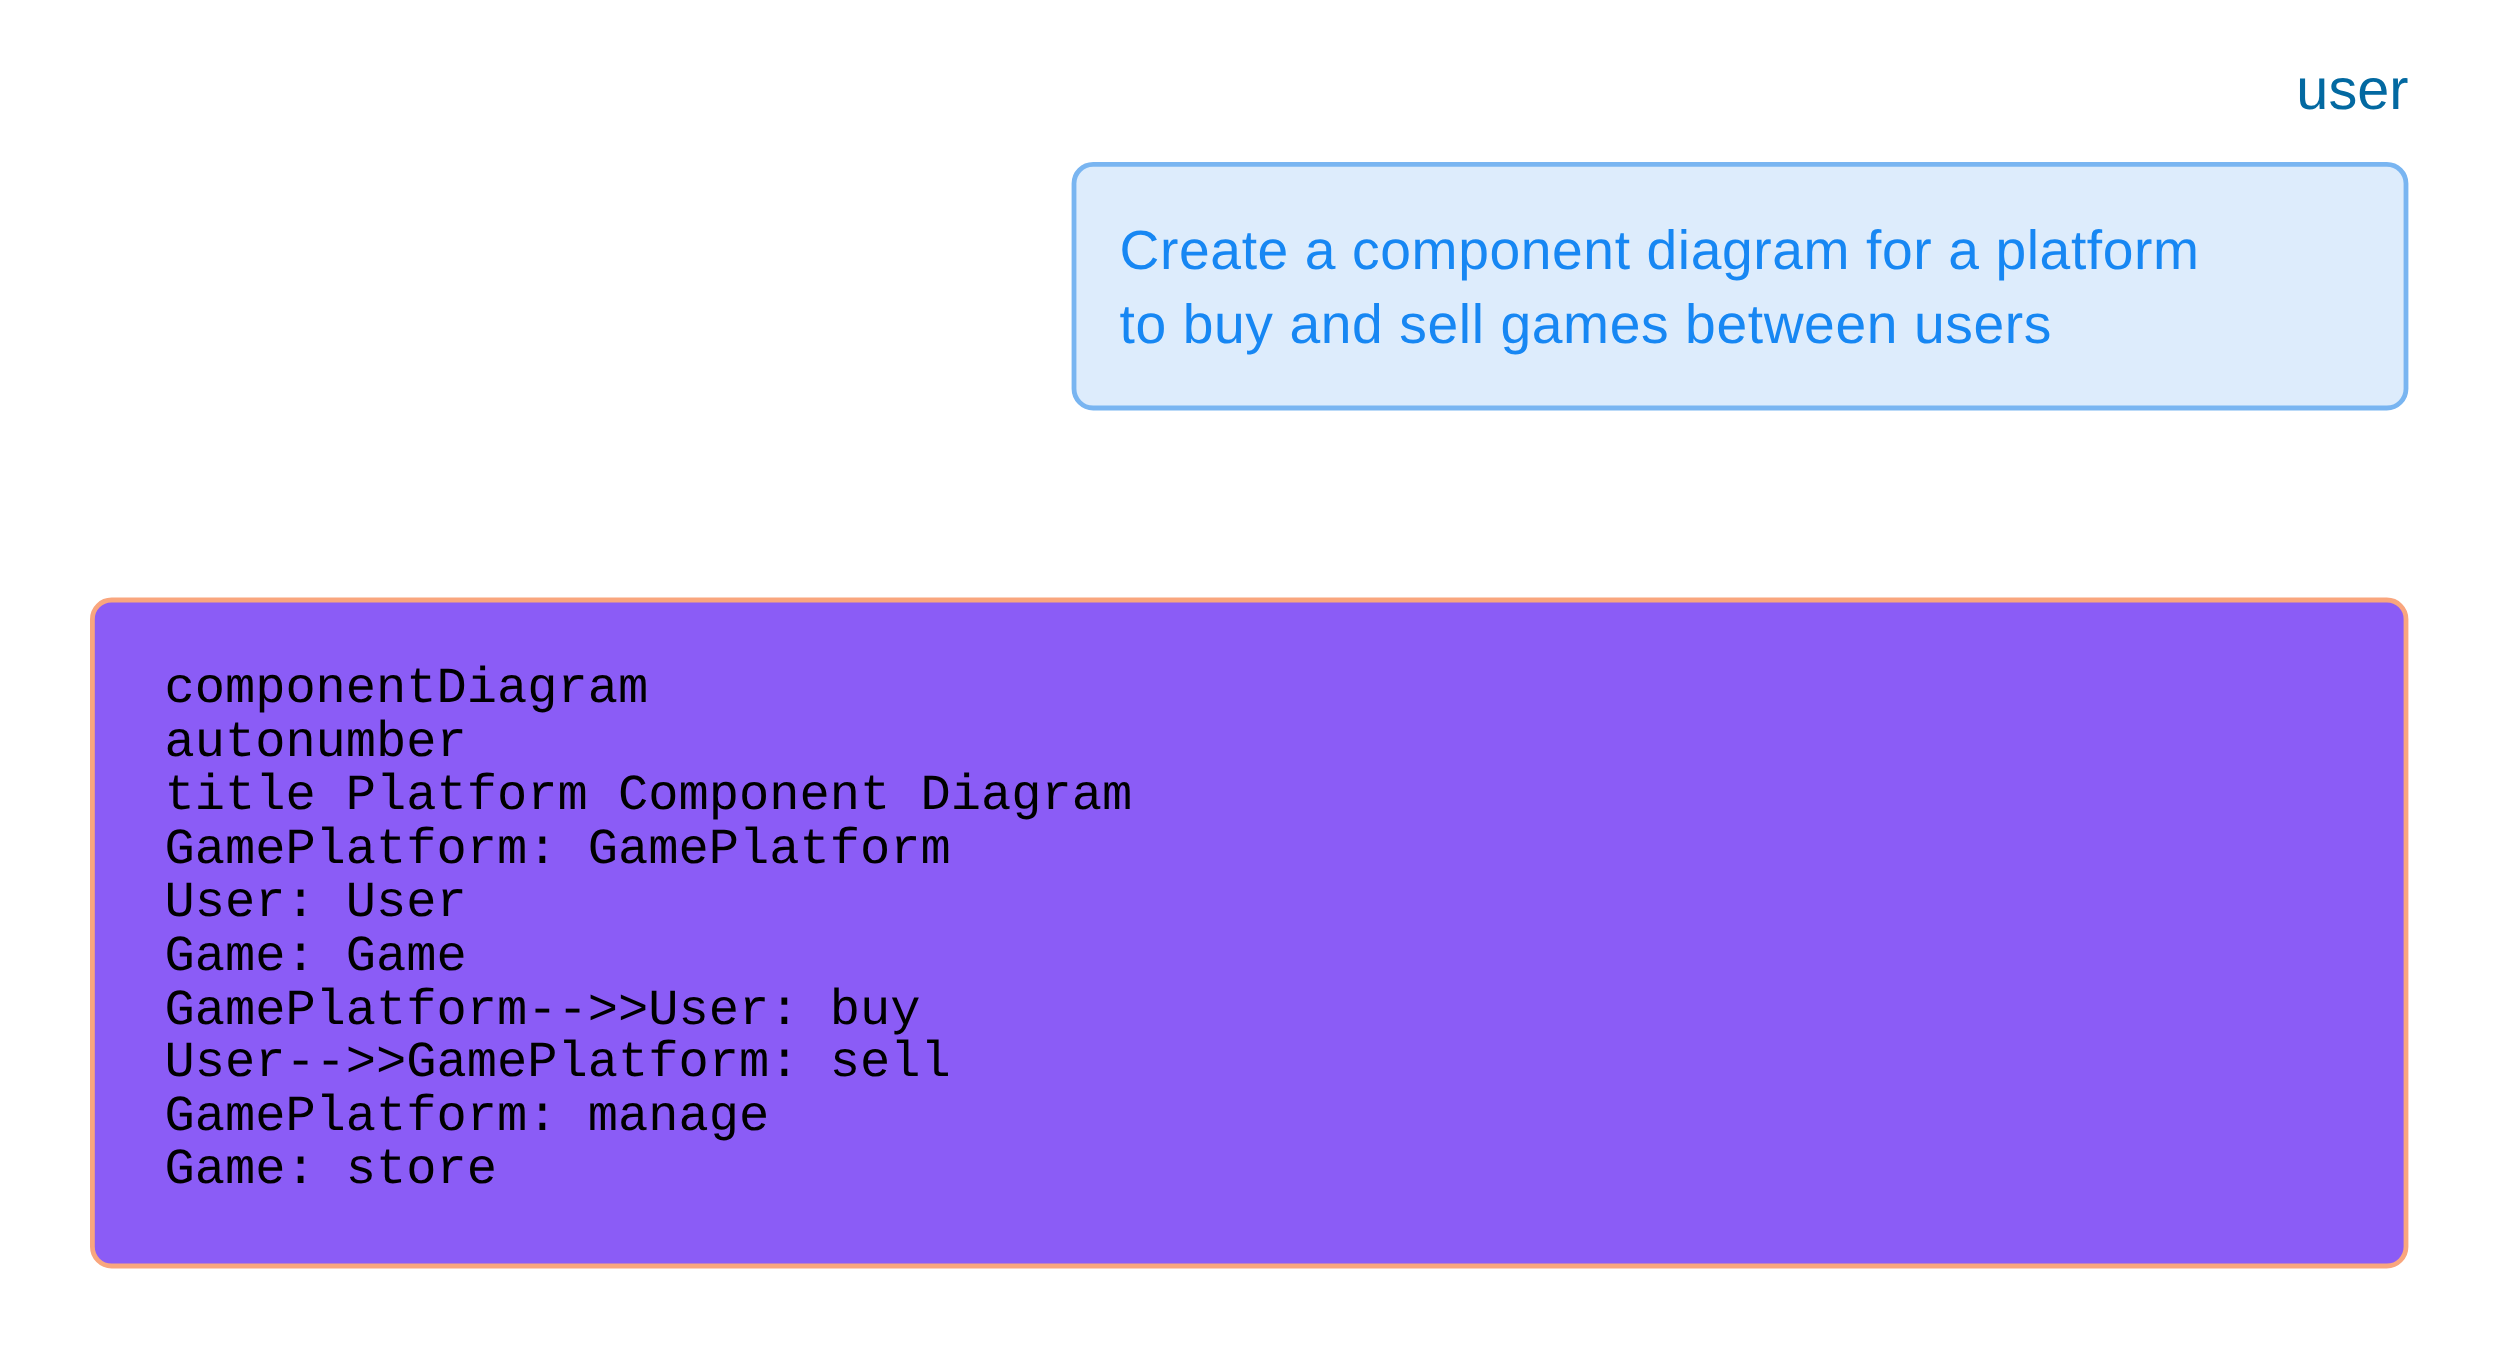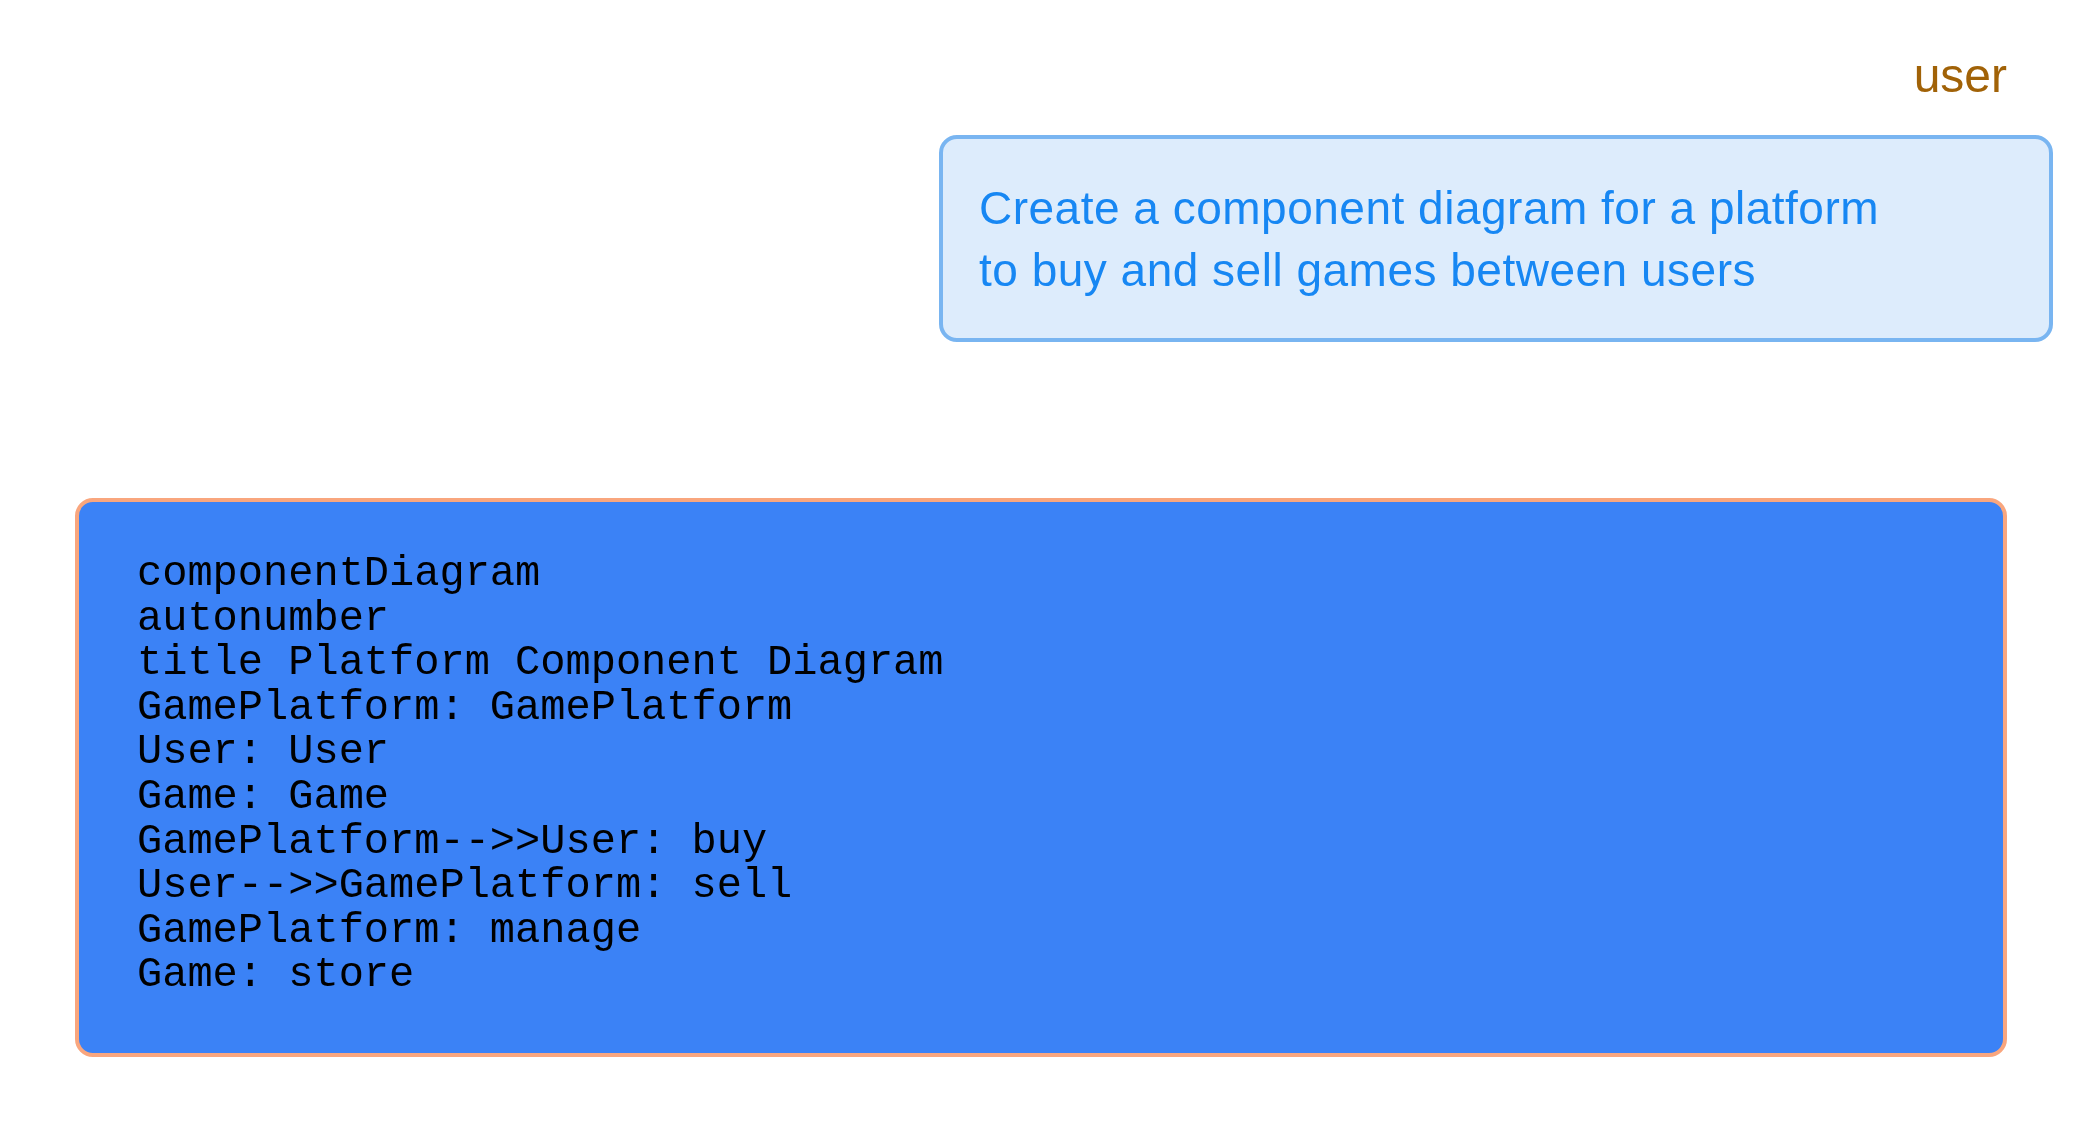--- a/index.html
+++ b/index.html
@@ -12,41 +12,41 @@
     position: relative;
     width: 2083px;
     height: 1136px;
     background: #ffffff;
     overflow: hidden;
   }
   .turn-label {
     position: absolute;
     font-size: 48px;
     line-height: 1.1;
-    color: #a16207;
+    color: #0369a1;
     font-weight: 400;
     white-space: pre;
   }
   .label-user {
     top: 50px;
     right: 76px;
     text-align: right;
   }
   .label-model {
     left: 78px;
     top: 424px;
     text-align: left;
   }
   .bubble {
     position: absolute;
     box-sizing: border-box;
     border-radius: 18px;
   }
   .bubble-user {
-    left: 939px;
+    left: 893px;
     top: 135px;
     width: 1114px;
     height: 207px;
     background: #ddecfc;
     border: 4px solid #79b5f1;
     display: flex;
     align-items: center;
     padding: 0 36px;
   }
   .user-msg-text {
@@ -54,21 +54,21 @@
     line-height: 62px;
     letter-spacing: 0.5px;
     color: #1787f3;
     white-space: pre;
   }
   .bubble-model {
     left: 75px;
     top: 498px;
     width: 1932px;
     height: 559px;
-    background: #3b82f6;
+    background: #8b5cf6;
     border: 4px solid #f9a67e;
   }
   .model-code {
     margin: 0;
     padding: 50px 20px 0 58px;
     font-family: "Liberation Mono", monospace;
     font-size: 42px;
     line-height: 44.6px;
     color: #000000;
     white-space: pre;

